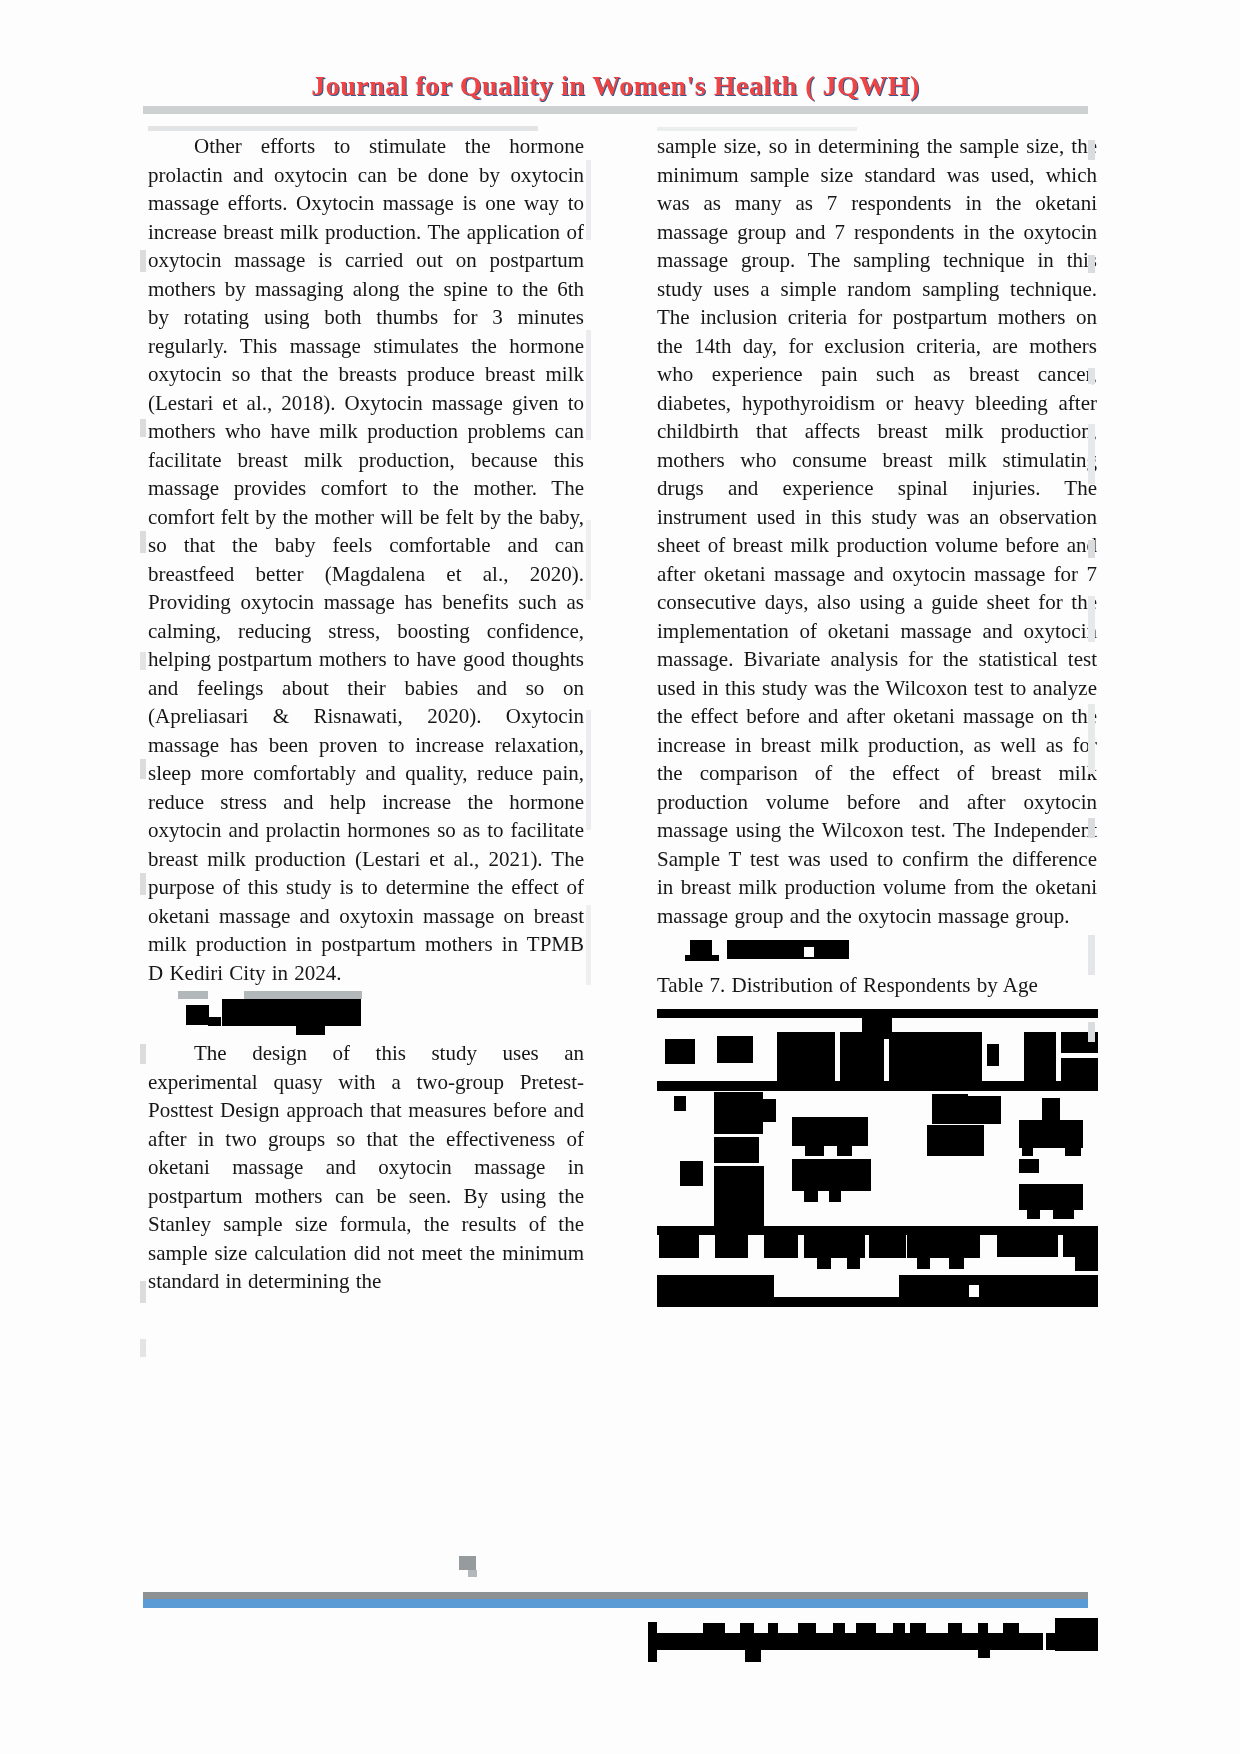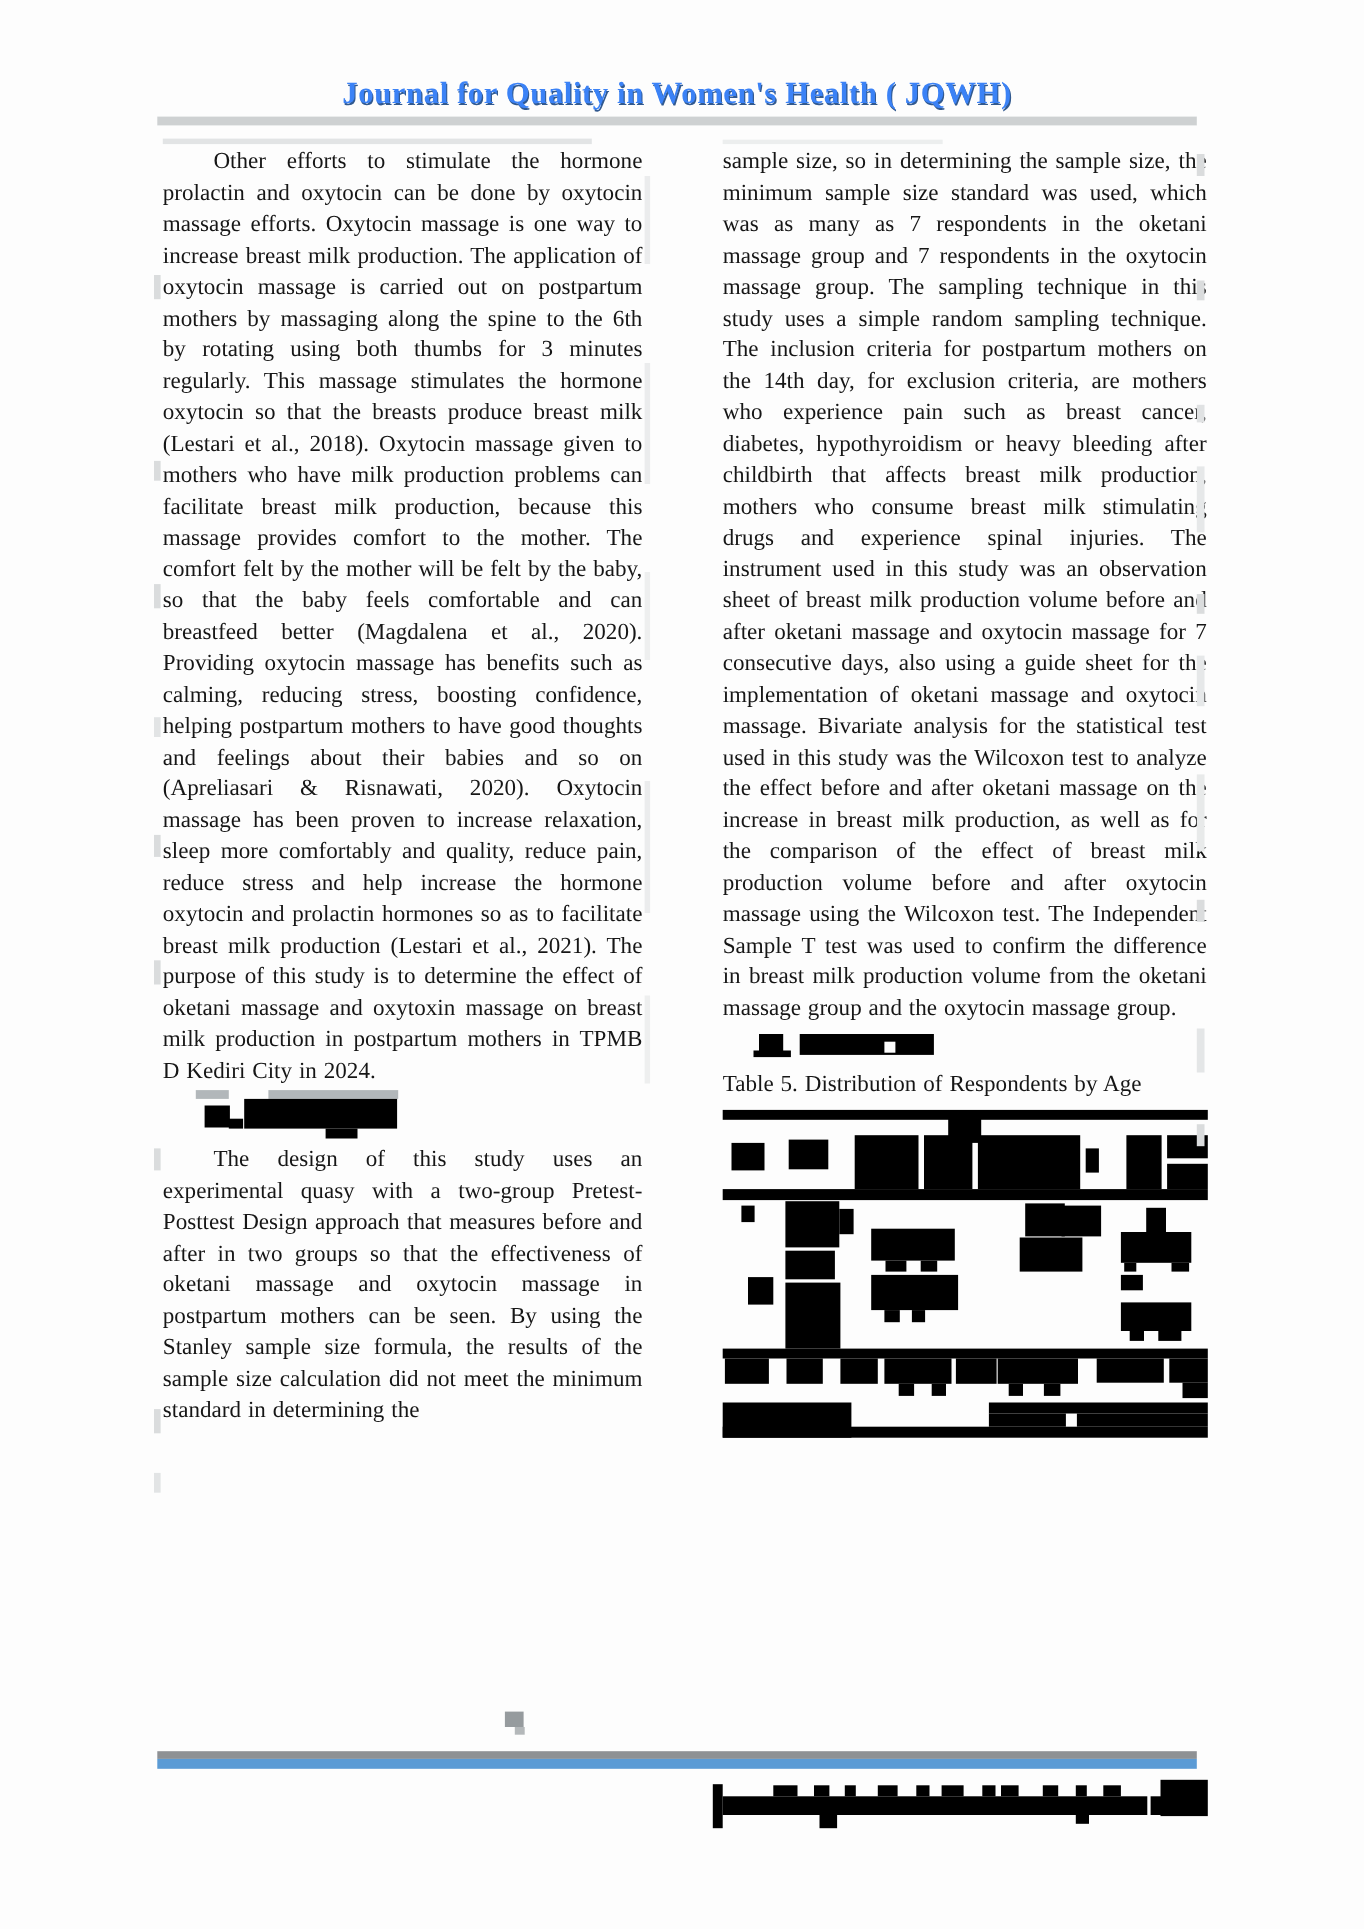--- a/index.html
+++ b/index.html
@@ -4,21 +4,21 @@
 <style>
   html,body{margin:0;padding:0;background:#ffffff;}
   .page{
     position:relative;width:1240px;height:1754px;overflow:hidden;
     background:#fdfdfd;color:#161616;
     font-family:"Liberation Serif", serif;
   }
   .journal-title{
     position:absolute;left:143px;top:70px;width:945px;
     text-align:center;font-size:28px;line-height:32px;font-weight:bold;
-    color:#3b82f6;letter-spacing:.5px;
+    color:#ef4444;letter-spacing:.5px;
     text-shadow:1px 1px 0 #31598f;
     white-space:nowrap;
   }
   .header-rule{position:absolute;left:143px;top:106px;width:945px;height:8px;background:#ced1d2;}
   .col{position:absolute;top:132px;text-align:justify;font-size:21px;line-height:28.5px;word-spacing:1px;}
   .col p{margin:0;}
   .col p.indent{text-indent:46px;}
   .col-left{left:148px;width:436px;}
   .col-right{left:657px;width:440px;}
   .redact{position:relative;overflow:visible;}
@@ -53,21 +53,21 @@
   </div>
 
   <div class="col col-right">
     <p>sample size, so in determining the sample size, the minimum sample size standard was used, which was as many as 7 respondents in the oketani massage group and 7 respondents in the oxytocin massage group. The sampling technique in this study uses a simple random sampling technique. The inclusion criteria for postpartum mothers on the 14th day, for exclusion criteria, are mothers who experience pain such as breast cancer, diabetes, hypothyroidism or heavy bleeding after childbirth that affects breast milk production, mothers who consume breast milk stimulating drugs and experience spinal injuries. The instrument used in this study was an observation sheet of breast milk production volume before and after oketani massage and oxytocin massage for 7 consecutive days, also using a guide sheet for the implementation of oketani massage and oxytocin massage. Bivariate analysis for the statistical test used in this study was the Wilcoxon test to analyze the effect before and after oketani massage on the increase in breast milk production, as well as for the comparison of the effect of breast milk production volume before and after oxytocin massage using the Wilcoxon test. The Independent Sample T test was used to confirm the difference in breast milk production volume from the oketani massage group and the oxytocin massage group.</p>
     <div class="redact redact-heading-right">
         <div style="position: absolute; left: 33px; top: 2px; width: 22px; height: 20px; background: rgb(0, 0, 0);"></div>
         <div style="position: absolute; left: 28px; top: 17px; width: 34px; height: 6px; background: rgb(0, 0, 0);"></div>
         <div style="position: absolute; left: 70px; top: 2px; width: 122px; height: 19px; background: rgb(0, 0, 0);"></div>
         <div style="position: absolute; left: 147px; top: 9px; width: 10px; height: 10px; background: rgb(253, 253, 253);"></div>
       </div>
-    <p class="table-caption">Table 5. Distribution of Respondents by Age</p>
+    <p class="table-caption">Table 7. Distribution of Respondents by Age</p>
     <div class="redact redact-table">
         <div style="position: absolute; left: 0px; top: 3px; width: 441px; height: 9px; background: rgb(0, 0, 0);"></div>
         <div style="position: absolute; left: 0px; top: 75px; width: 441px; height: 10px; background: rgb(0, 0, 0);"></div>
         <div style="position: absolute; left: 0px; top: 220px; width: 441px; height: 9px; background: rgb(0, 0, 0);"></div>
         <div style="position: absolute; left: 8px; top: 33px; width: 30px; height: 25px; background: rgb(0, 0, 0);"></div>
         <div style="position: absolute; left: 60px; top: 30px; width: 36px; height: 27px; background: rgb(0, 0, 0);"></div>
         <div style="position: absolute; left: 120px; top: 26px; width: 58px; height: 49px; background: rgb(0, 0, 0);"></div>
         <div style="position: absolute; left: 183px; top: 26px; width: 44px; height: 49px; background: rgb(0, 0, 0);"></div>
         <div style="position: absolute; left: 205px; top: 11px; width: 30px; height: 22px; background: rgb(0, 0, 0);"></div>
         <div style="position: absolute; left: 232px; top: 26px; width: 93px; height: 49px; background: rgb(0, 0, 0);"></div>

